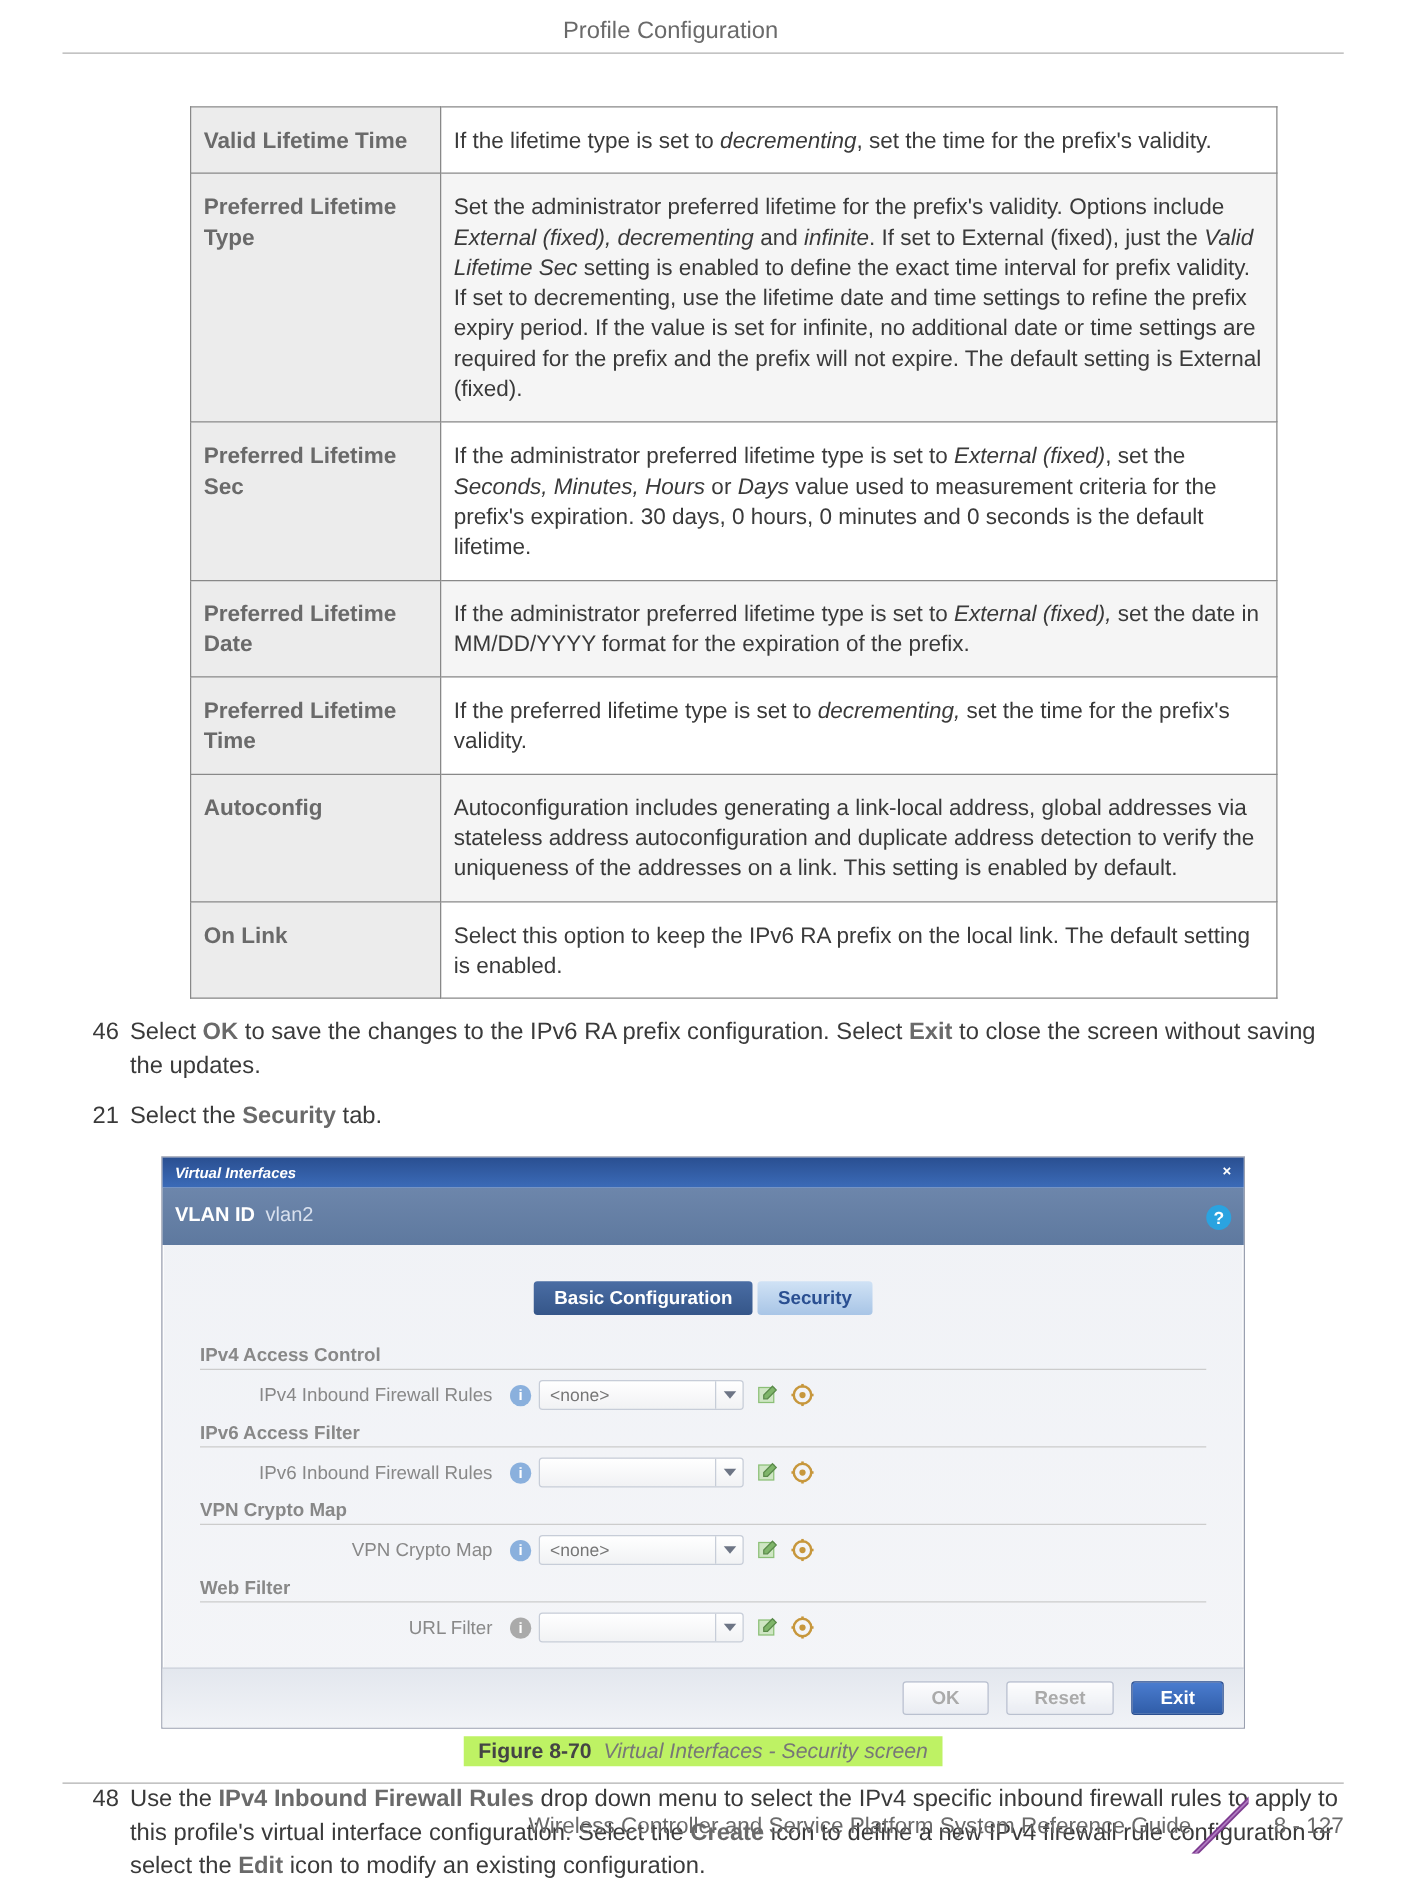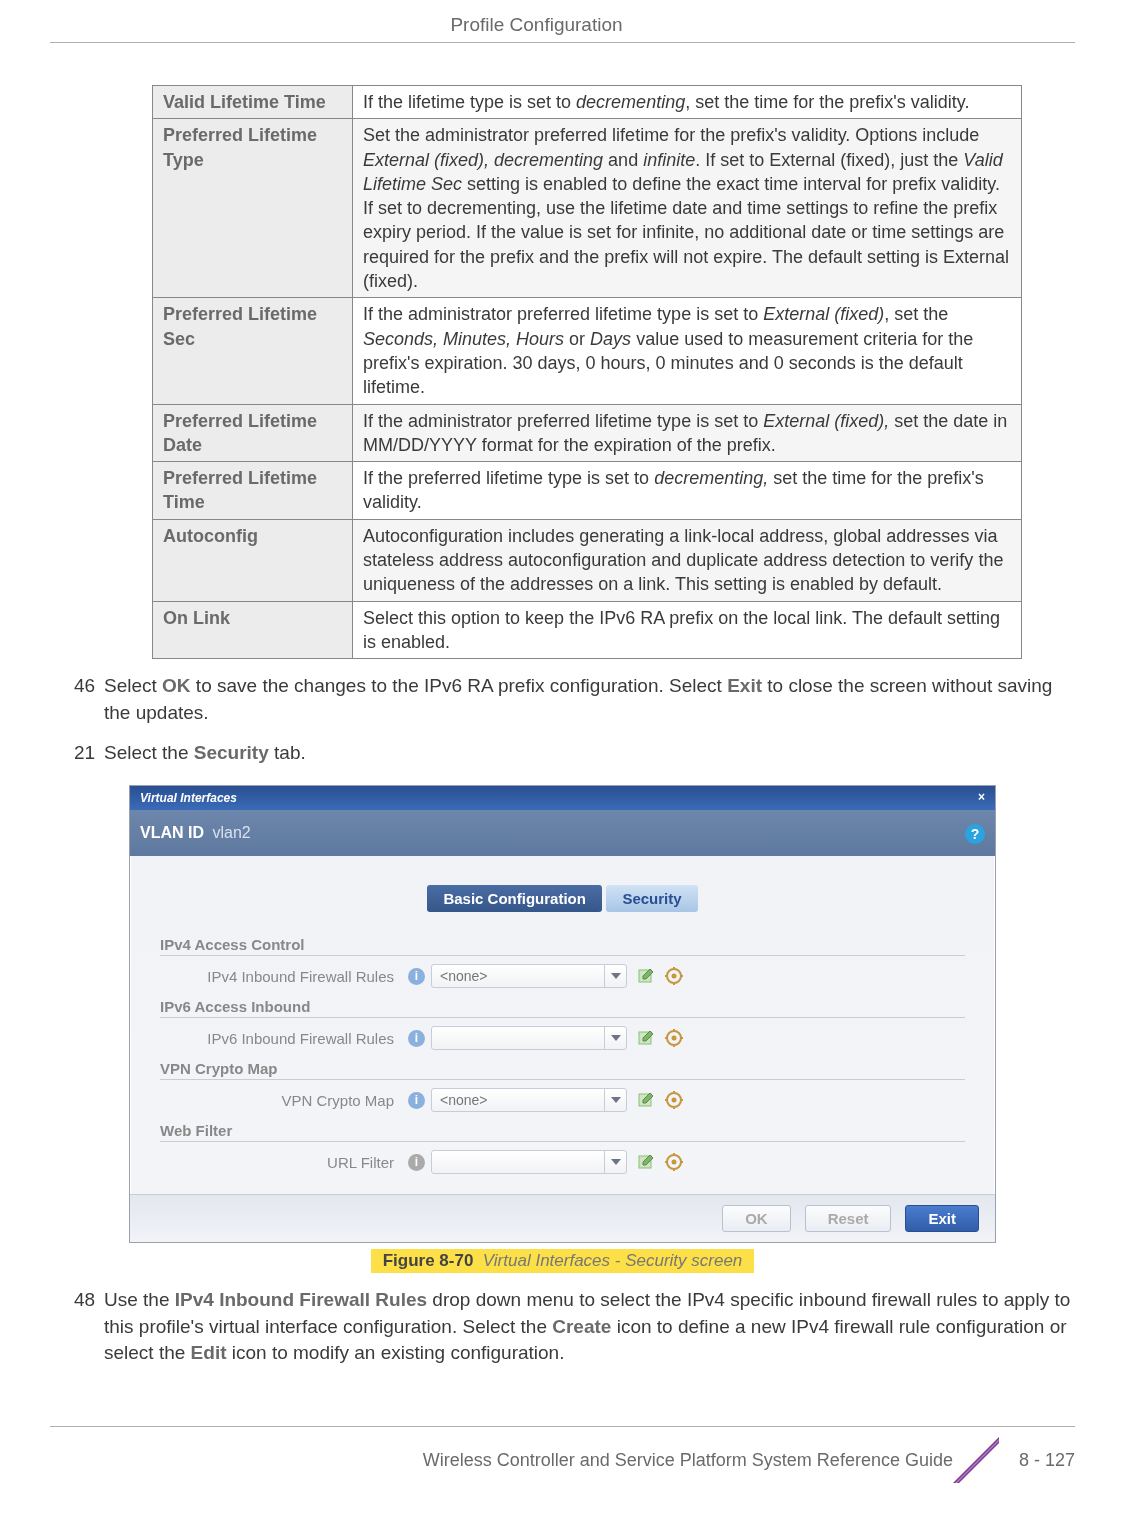--- a/index.html
+++ b/index.html
@@ -22,21 +22,21 @@
   .content { padding: 42px 52px 0 52px; }
   table.def {
     width: 870px;
     margin-left: 100px;
     border-collapse: collapse;
     border: 1px solid #888;
     font-size: 18px;
   }
   table.def td {
     border: 1px solid #888;
-    padding: 4px 10px;
+    padding: 14px 10px;
     vertical-align: top;
     line-height: 1.35;
   }
   table.def td.k {
     width: 200px;
     background: #ececec;
     color: #6a6a6a;
     font-weight: 700;
   }
   table.def tr.alt td.v { background: #f5f5f5; }
@@ -128,21 +128,21 @@
     font-size: 12px; font-weight: 700;
     margin: 0 6px;
   }
   .info.gray { background: #aaa; }
   .combo {
     display: inline-flex; align-items: center;
     background: linear-gradient(#fff,#f1f2f4);
     border: 1px solid #c7cdd8;
     border-radius: 3px;
     height: 24px;
-    width: 196px;
+    width: 164px;
     padding: 0 0 0 8px;
     color: #767676;
     font-size: 14px;
   }
   .combo .txt { flex: 1; }
   .combo .caret {
     width: 22px; height: 22px;
     border-left: 1px solid #c7cdd8;
     display: flex; align-items: center; justify-content: center;
   }
@@ -173,21 +173,21 @@
     color: #aaa;
   }
   .btn.primary {
     background: linear-gradient(#4a7ccf,#305da8);
     border: 1px solid #2a4f91;
     color: #fff;
   }
   .caption {
     margin-top: 6px;
     font-size: 17px;
-    background: #fde047;
+    background: #bef264;
     display: inline-block;
     padding: 2px 12px;
   }
   .caption b { color: #444; }
   .caption i { color: #777; }
 
   .page-footer {
     position: absolute;
     bottom: 34px; left: 50px; right: 50px;
     border-top: 1px solid #b0b0b0;
@@ -290,21 +290,21 @@
                     <line x1="9" y1="0" x2="9" y2="3"></line>
                     <line x1="9" y1="15" x2="9" y2="18"></line>
                     <line x1="0" y1="9" x2="3" y2="9"></line>
                     <line x1="15" y1="9" x2="18" y2="9"></line>
                   </g>
                 </svg>
             </span>
           </span>
         </div>
 
-        <div class="grp-hdr">IPv6 Access Inbound</div>
+        <div class="grp-hdr">IPv6 Access Filter</div>
         <div class="row">
           <span class="lbl">IPv6 Inbound Firewall Rules</span>
           <span class="info">i</span>
           <span class="combo">
             <span class="txt"></span>
             <span class="caret"></span>
           </span>
           <span class="rowicons">
             <span class="ico create">
               <svg viewBox="0 0 18 18">

